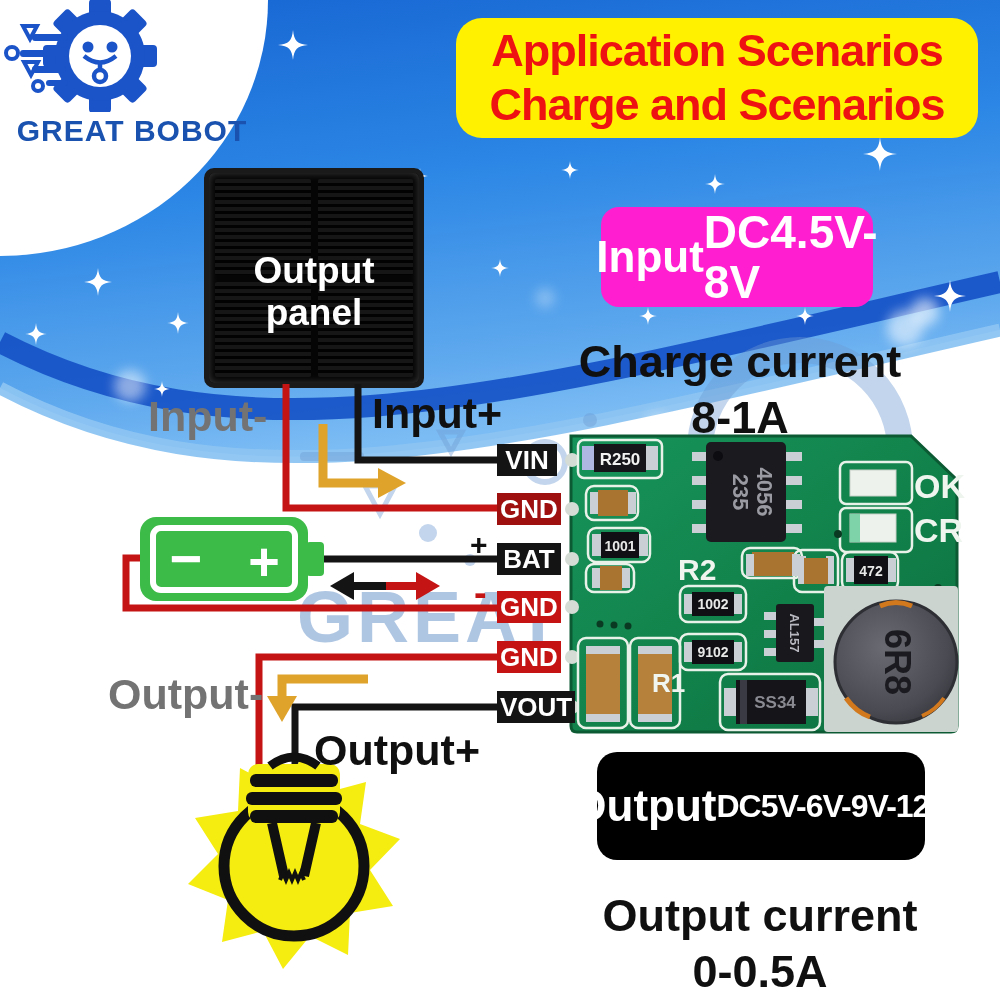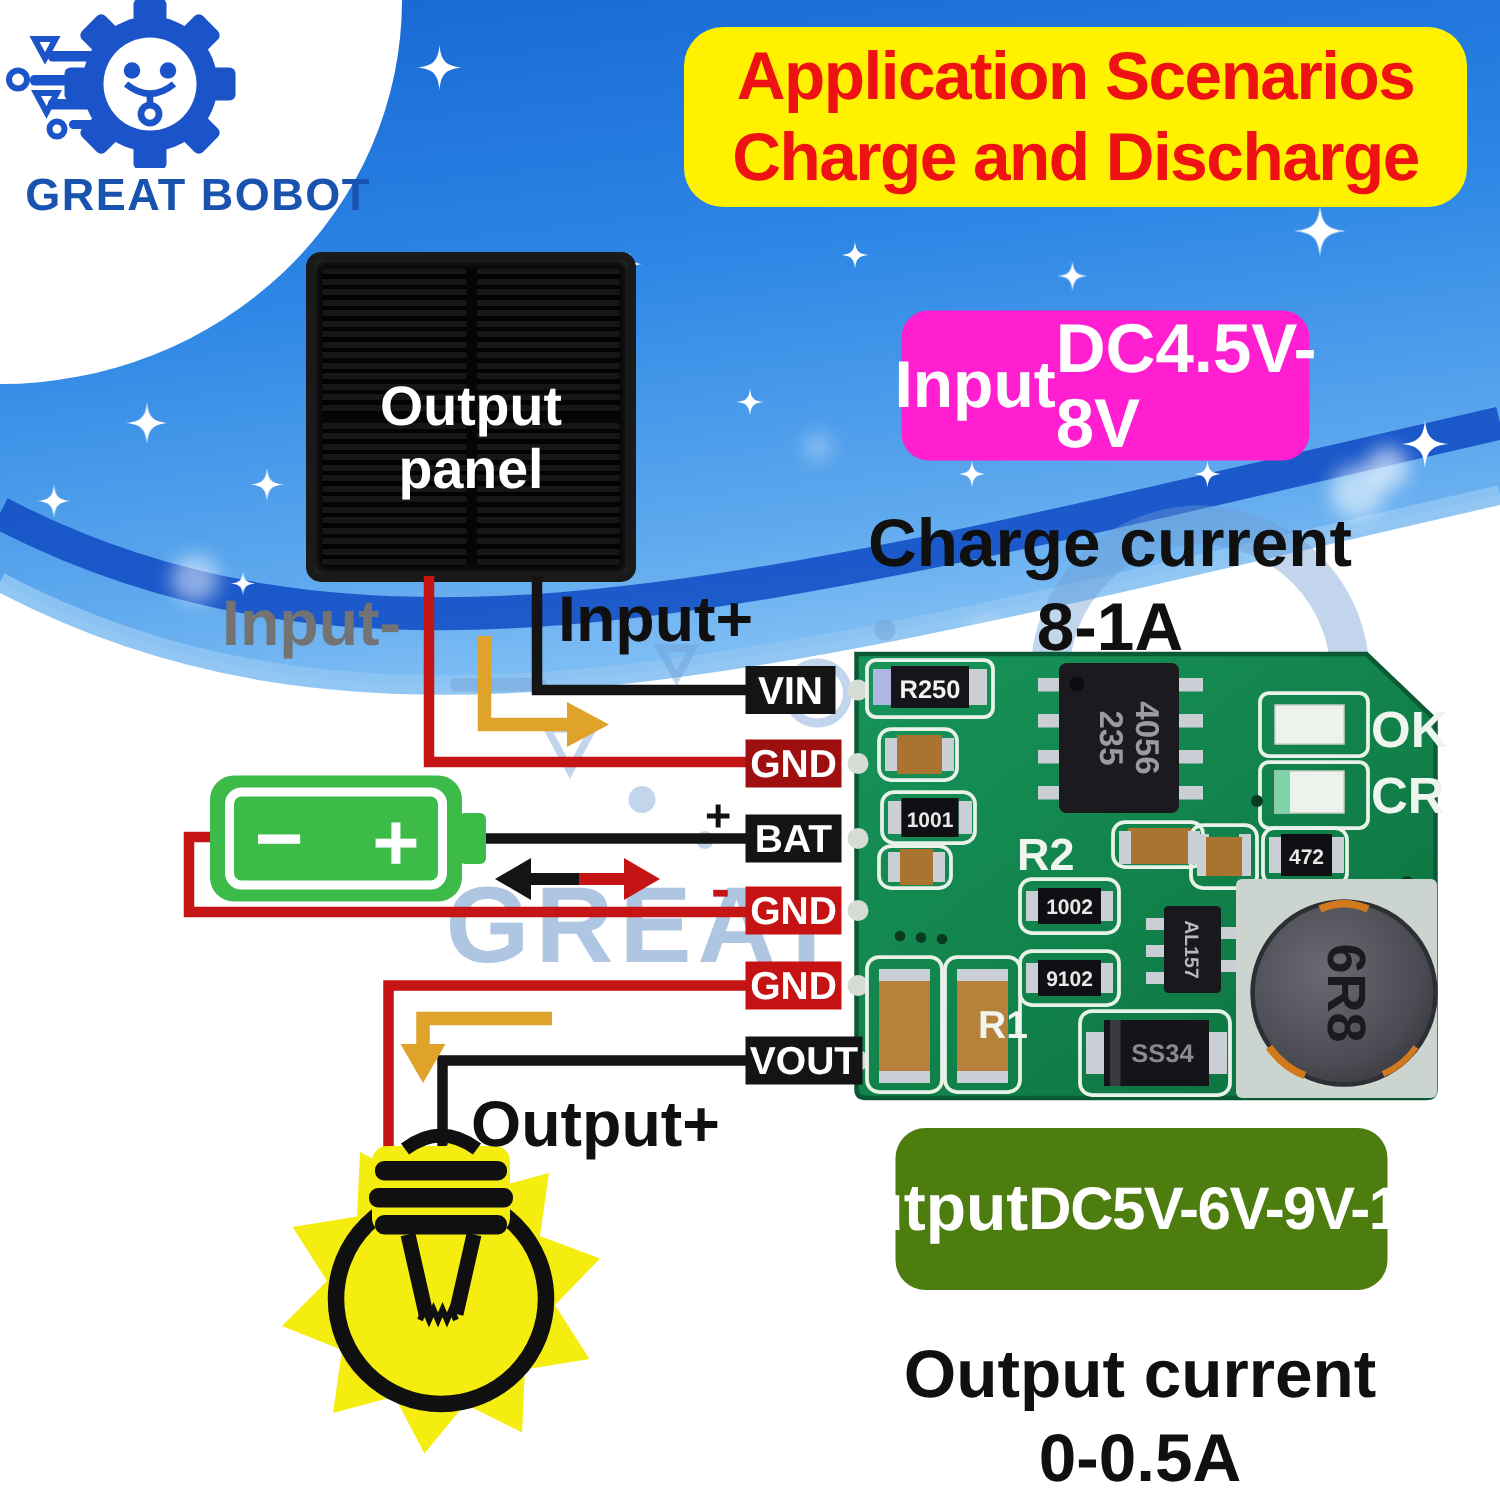--- a/index.html
+++ b/index.html
@@ -10,23 +10,23 @@
 
   
   .banner{left:456px;top:18px;width:522px;height:120px;background:#FFF100;border-radius:26px;
           display:flex;flex-direction:column;justify-content:center;align-items:center;z-index:30;}
   .banner div{color:#EE1212;font-weight:700;font-size:45px;line-height:54px;letter-spacing:-1px;white-space:nowrap;}
 
   .badge{display:flex;flex-direction:row;justify-content:center;align-items:center;z-index:30;color:#fff;font-weight:700;}
   .badge-input{left:601px;top:207px;width:272px;height:100px;background:#FF1FD0;border-radius:18px;}
   .badge-input .l1{font-size:44px;line-height:48px;}
   .badge-input .l2{font-size:46px;line-height:50px;}
-  .badge-output{left:597px;top:752px;width:328px;height:108px;background:#4d7c0f;border-radius:20px;}
+  .badge-output{left:597px;top:752px;width:328px;height:108px;background:#000000;border-radius:20px;}
   .badge-output .l1{font-size:44px;line-height:50px;}
-  .badge-output .l2{font-size:40px;line-height:52px;letter-spacing:-1px;white-space:nowrap;text-align:right;}
+  .badge-output .l2{font-size:32px;line-height:52px;letter-spacing:-1px;white-space:nowrap;text-align:right;}
 
   .spec{z-index:30;text-align:center;color:#101010;font-weight:700;margin-top:20px;}
   .spec-input{left:540px;top:314px;width:400px;}
   .spec-output{left:560px;top:868px;width:400px;}
   .spec div{font-size:45px;line-height:56px;white-space:nowrap;}
 
   
   .logo-blob{left:0;top:0;width:268px;height:256px;background:#ffffff;
              border-bottom-right-radius:100% 100%;z-index:20;}
   .logo-text{left:4px;top:114px;width:256px;text-align:center;color:#1A52B0;font-weight:700;
@@ -176,21 +176,21 @@
         <circle cx="12" cy="53" r="6"></circle>
         <path d="M24,62 L38,62 L31,75 Z"></path>
         <circle cx="38" cy="86" r="5"></circle>
       </g>
     </g>
   </svg>
   <div class="abs logo-text">GREAT BOBOT</div>
 
   <div class="abs banner">
     <div>Application Scenarios</div>
-    <div>Charge and Discharge</div>
+    <div>Charge and Scenarios</div>
   </div>
 
   <div class="abs badge badge-input">
     <div class="l1">Input</div>
     <div class="l2">DC4.5V-8V</div>
   </div>
   <div class="abs spec spec-input">
     <div>Charge current</div>
     <div>8-1A</div>
   </div>
@@ -398,20 +398,21 @@
   <div class="abs solar">
     <div class="cell"></div>
       <div class="cell"></div>
     <div class="cell"></div>
       <div class="cell"></div>
   </div>
   <div class="abs solar-label">Output panel</div>
 
   <div class="abs wlabel w-red lbl-input-neg">Input-</div>
   <div class="abs wlabel w-black lbl-input-pos">Input+</div>
+  <div class="abs wlabel w-red lbl-output-neg">Output-</div>
   <div class="abs wlabel w-black lbl-output-pos">Output+</div>
 
   <div class="pin pk" style="top:444px;width:60px;">VIN</div>
   <div class="pin pr-dark" style="top:493px;width:64px;">GND</div>
   <div class="pin pk" style="top:543px;width:64px;">BAT</div>
   <div class="pin pr" style="top:591px;width:64px;">GND</div>
   <div class="pin pr" style="top:641px;width:64px;">GND</div>
   <div class="pin pk" style="top:691px;width:78px;">VOUT</div>
   <div class="abs mark mark-plus">+</div>
   <div class="abs mark mark-minus">-</div>

